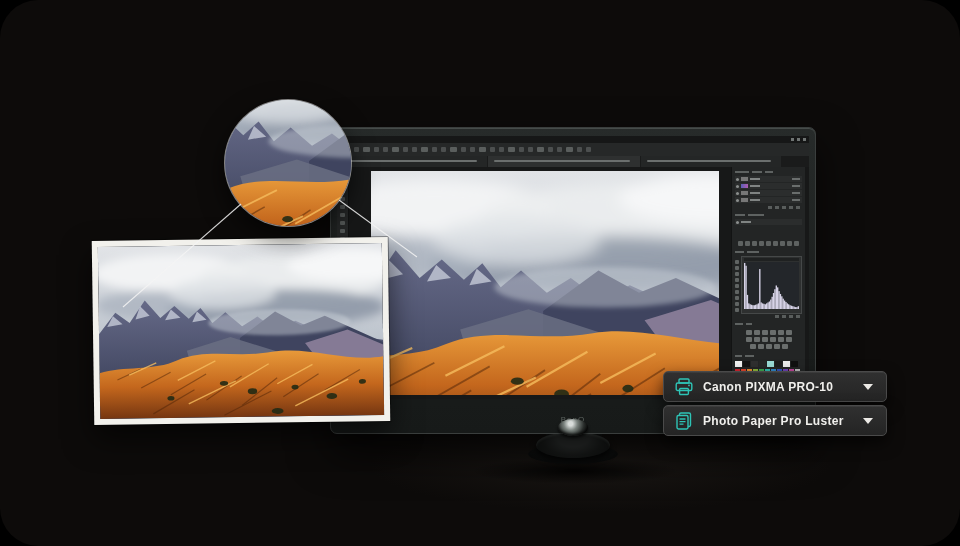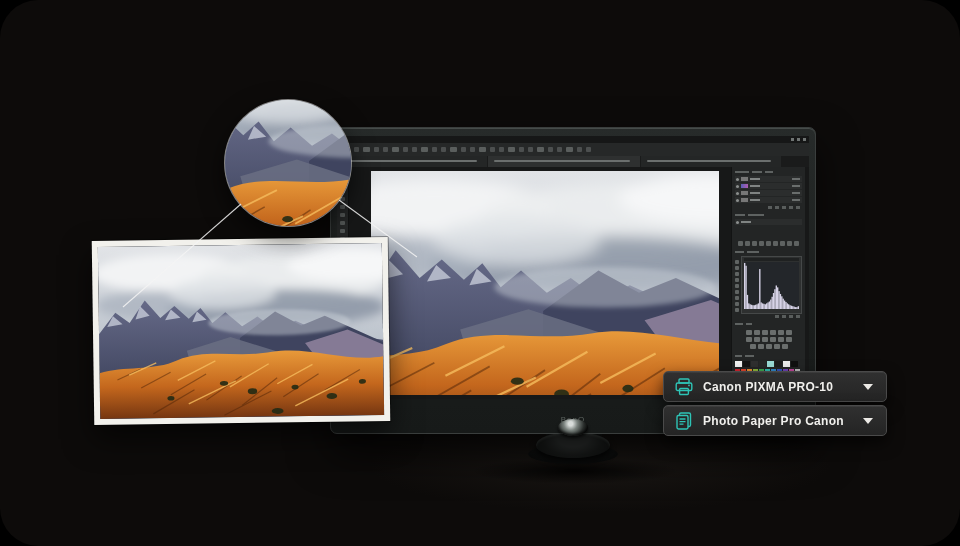--- a/index.html
+++ b/index.html
@@ -494,17 +494,17 @@
       <svg class="ic" viewBox="0 0 18 18">
           <use href="#printer-ic"></use>
         </svg>
       <span class="lbl">Canon PIXMA PRO-10</span>
       <span class="caret"></span>
     </div>
     <div class="selector">
       <svg class="ic" viewBox="0 0 18 18">
           <use href="#paper-ic"></use>
         </svg>
-      <span class="lbl">Photo Paper Pro Canon</span>
+      <span class="lbl">Photo Paper Pro Luster</span>
       <span class="caret"></span>
     </div>
   </div>
 </div>
 
 </body></html>

